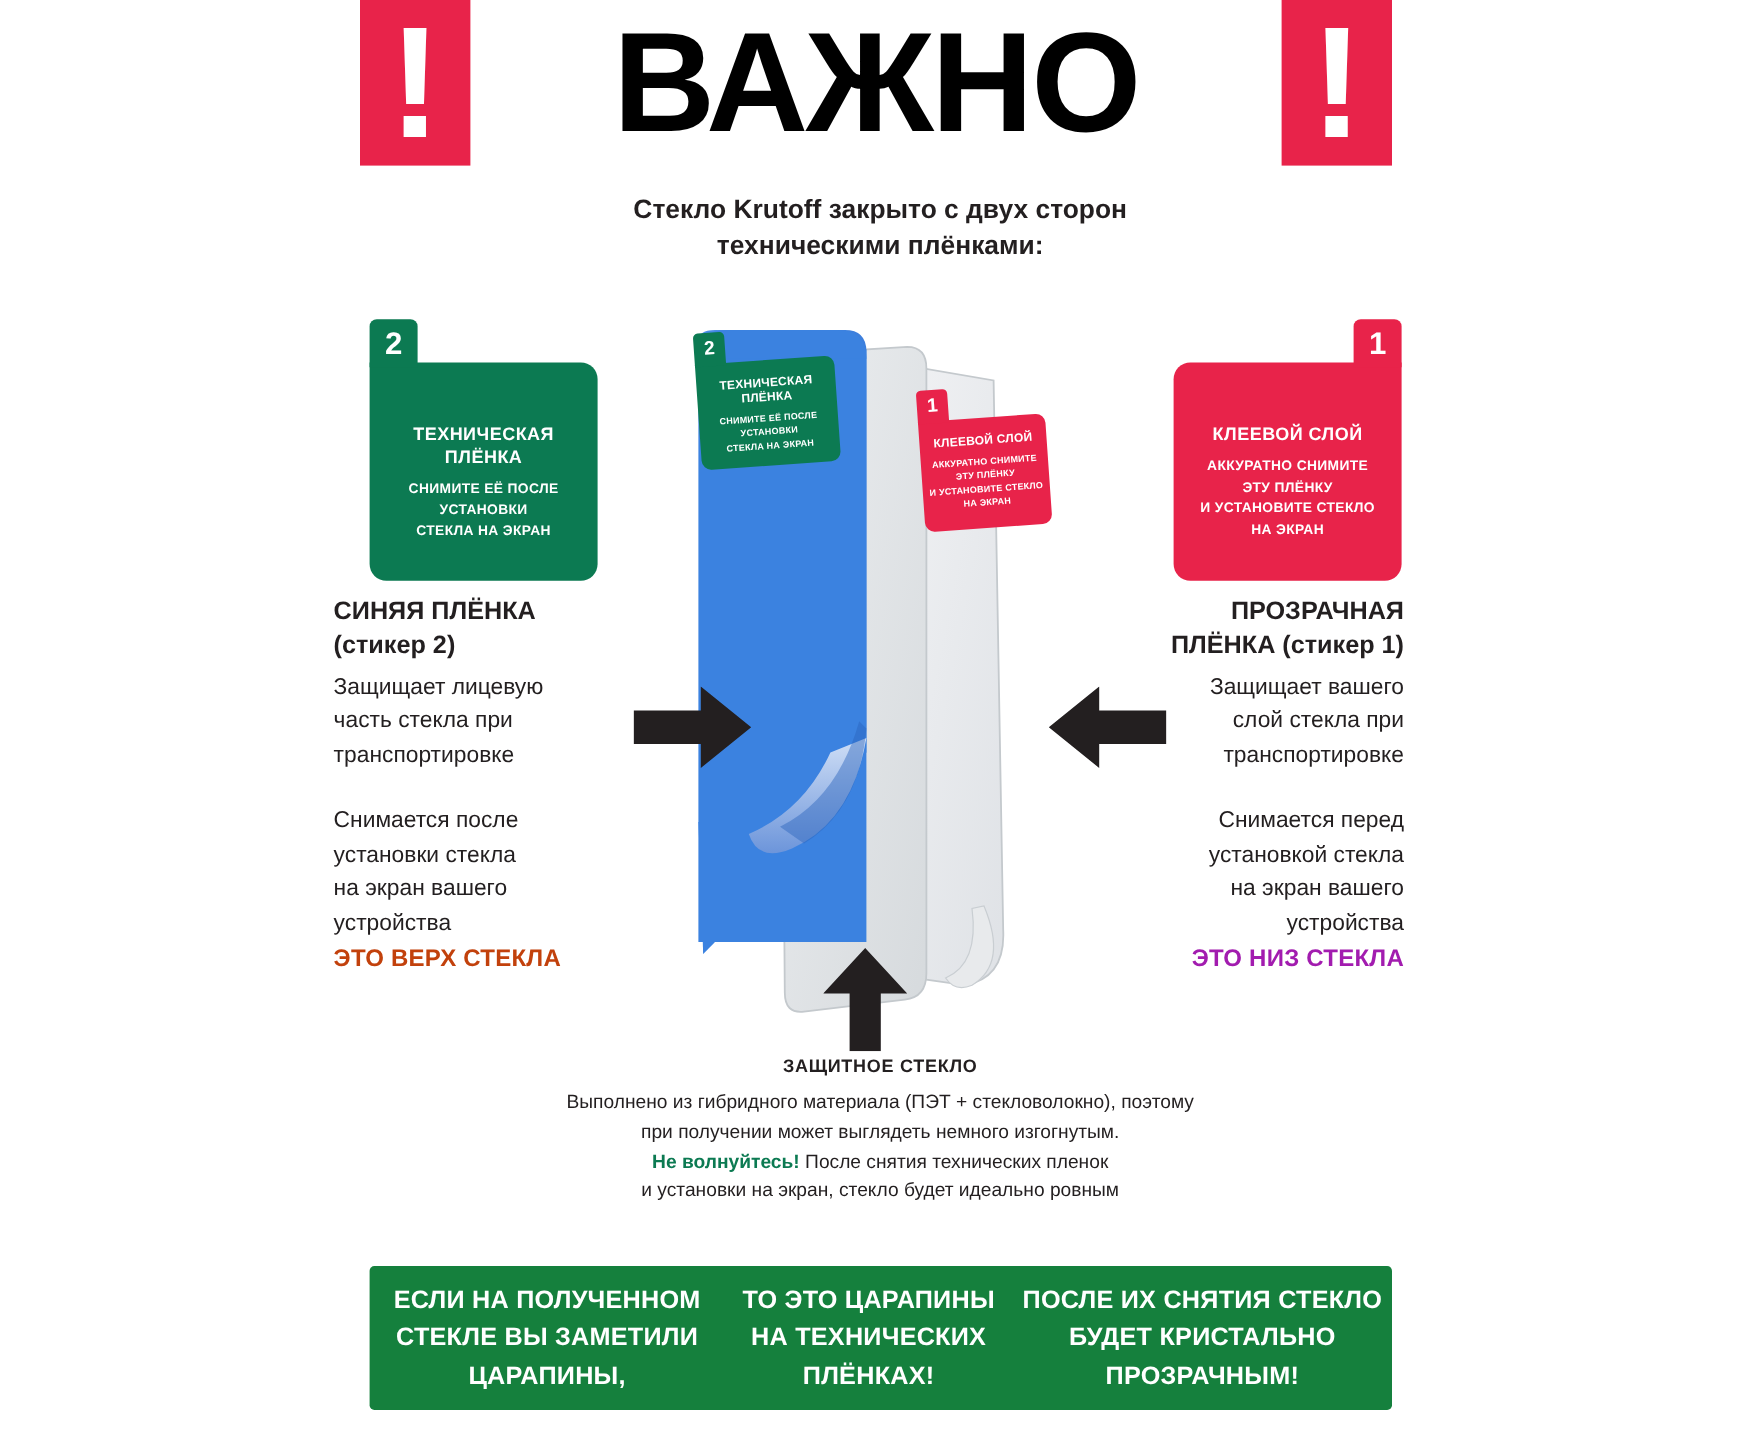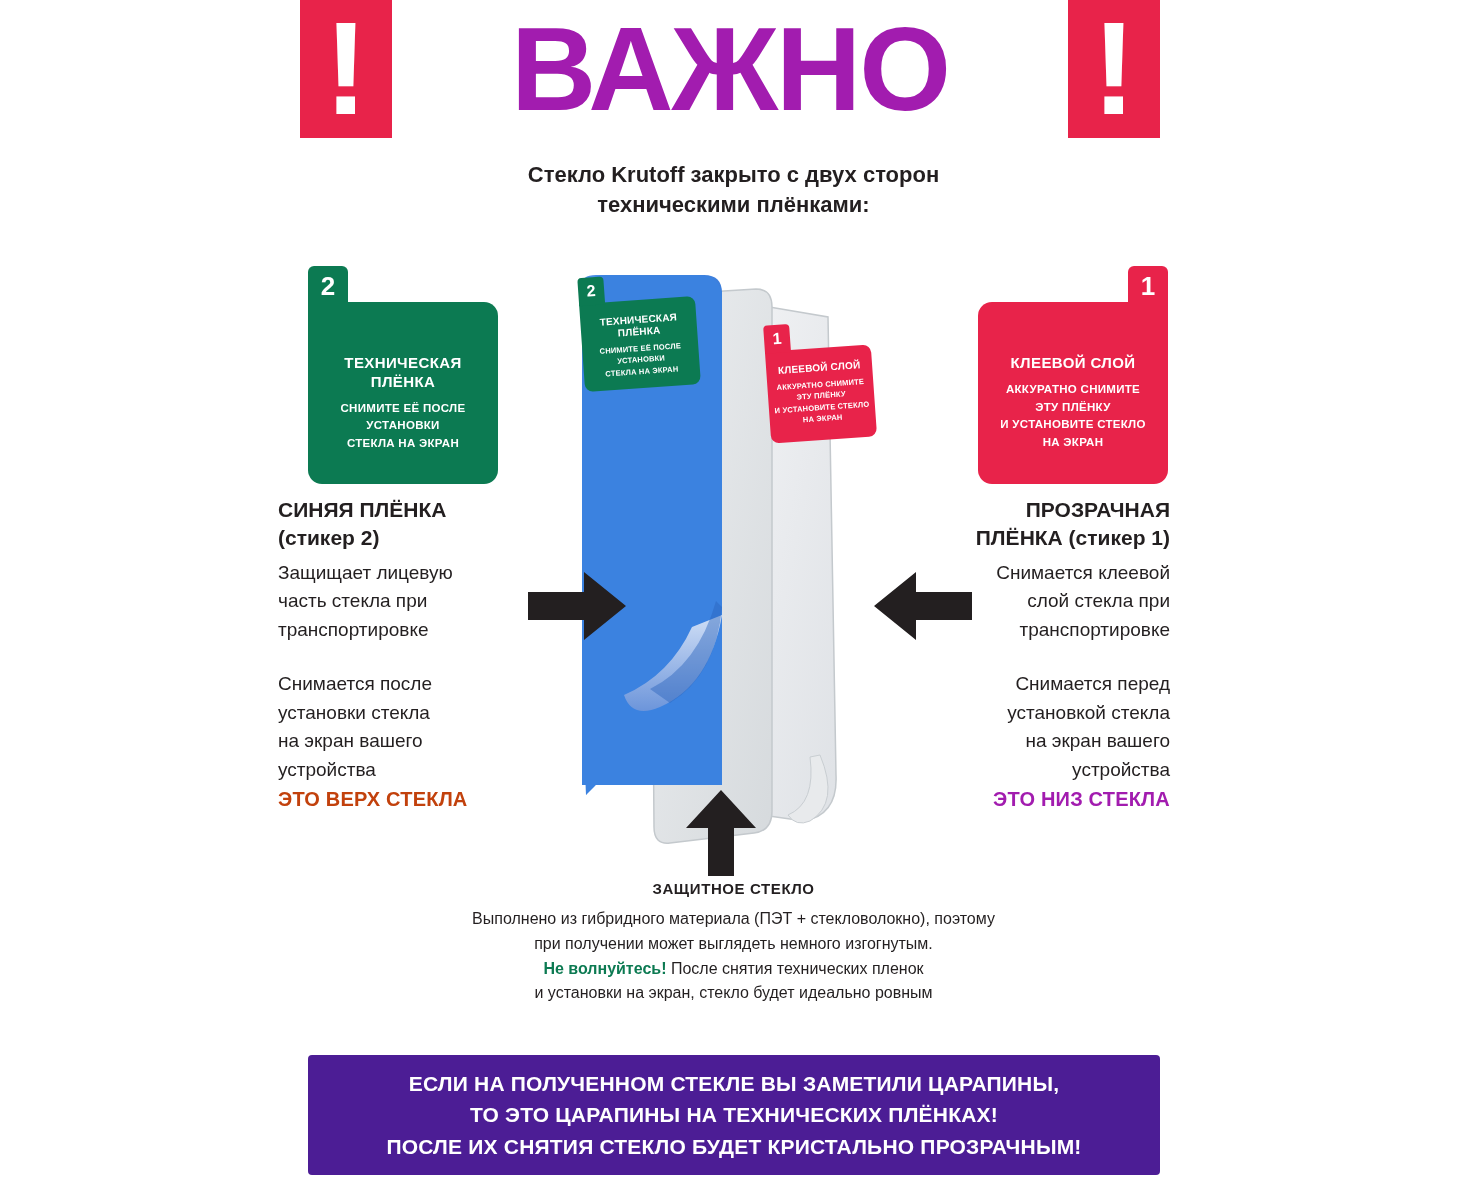--- a/index.html
+++ b/index.html
@@ -33,21 +33,21 @@
     background: #e8234a;
     color: #ffffff;
     font-size: 132px;
     font-weight: 700;
     line-height: 138px;
     text-align: center;
     font-family: "Liberation Sans", sans-serif;
   }
   .vazhno {
     flex: 1;
-    color: #a21caf;
+    color: #000000;
     font-size: 118px;
     font-weight: 700;
     line-height: 138px;
     text-align: center;
     letter-spacing: -2px;
     white-space: nowrap;
   }
 
   
   .subtitle {
@@ -259,25 +259,25 @@
     font-weight: 700;
   }
 
   
   #footer-banner {
     position: absolute;
     left: 308px;
     top: 1055px;
     width: 852px;
     height: 120px;
-    background: #4c1d95;
+    background: #15803d;
     color: #ffffff;
     border-radius: 4px;
     display: flex;
-    flex-direction: column;
+    flex-direction: row;
     align-items: center;
     justify-content: center;
     text-align: center;
   }
   .footer-line {
     font-size: 21px;
     font-weight: 700;
     line-height: 1.5;
     letter-spacing: .2px;
   }
@@ -407,21 +407,21 @@
   </div>
   <div class="emph-green">ЭТО ВЕРХ СТЕКЛА</div>
 </div>
 
 <div class="side-block" id="right-block">
   <div class="side-title">
     <div>ПРОЗРАЧНАЯ</div>
     <div>ПЛЁНКА (стикер 1)</div>
   </div>
   <div class="side-text">
-    <div>Снимается клеевой</div>
+    <div>Защищает вашего</div>
     <div>слой стекла при</div>
     <div>транспортировке</div>
   </div>
   <div class="side-gap"></div>
   <div class="side-text">
     <div>Снимается перед</div>
     <div>установкой стекла</div>
     <div>на экран вашего</div>
     <div>устройства</div>
   </div>

